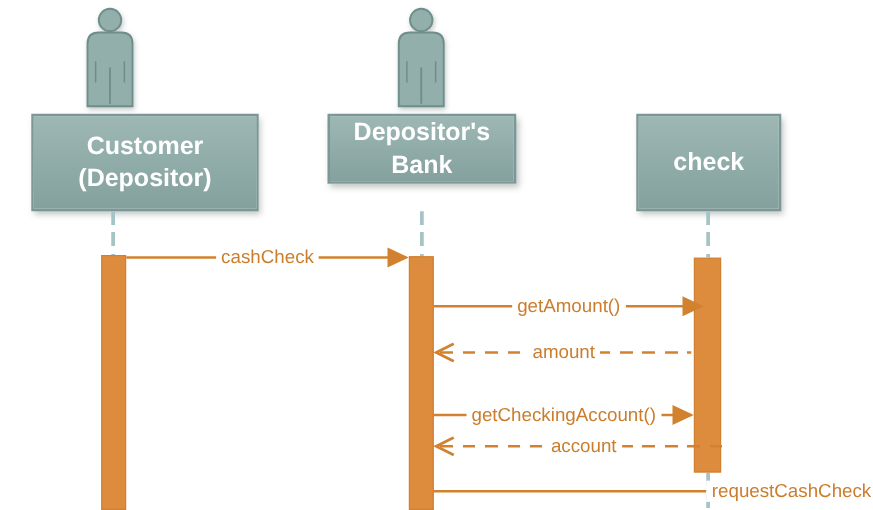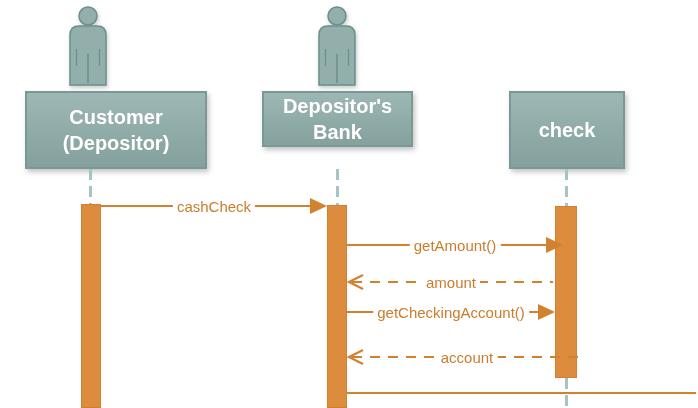--- a/index.html
+++ b/index.html
@@ -82,21 +82,21 @@
     white-space:nowrap;
   }
   .msg-label.right-end{
     left:auto;right:0;
     transform:translateY(-50%);
     padding:0 1px 0 4px;
   }
   .m-cashcheck{left:101px;top:198px;width:226px;}
   .m-getamount{left:347px;top:237px;width:216px;}
   .m-amount{left:347px;top:274px;width:208px;}
-  .m-getchecking{left:347px;top:304px;width:208px;}
+  .m-getchecking{left:347px;top:324px;width:208px;}
   .m-account{left:347px;top:349px;width:240px;}
   .m-requestcash{left:347px;top:385px;width:351px;}
 </style>
 </head>
 <body>
 
 <div class="canvas">
 
   <svg class="person person-1" width="44" height="84" viewBox="0 0 44 84">
     <circle cx="22" cy="12" r="9" fill="#93afac" stroke="#6d8e8b" stroke-width="1.5"></circle>
@@ -161,15 +161,16 @@
   <div class="msg dashed m-account">
     <div class="line"></div>
     <svg class="arrow-open-left" width="17" height="16" viewBox="0 0 17 16">
       <path d="M16 1 L2 8 L16 15" fill="none" stroke="#d2822f" stroke-width="2.2"></path>
     </svg>
     <span class="msg-label">account</span>
   </div>
 
   <div class="msg m-requestcash">
     <div class="line"></div>
+    <span class="msg-label right-end">requestCashCheck</span>
   </div>
 
 </div>
 
 </body></html>

